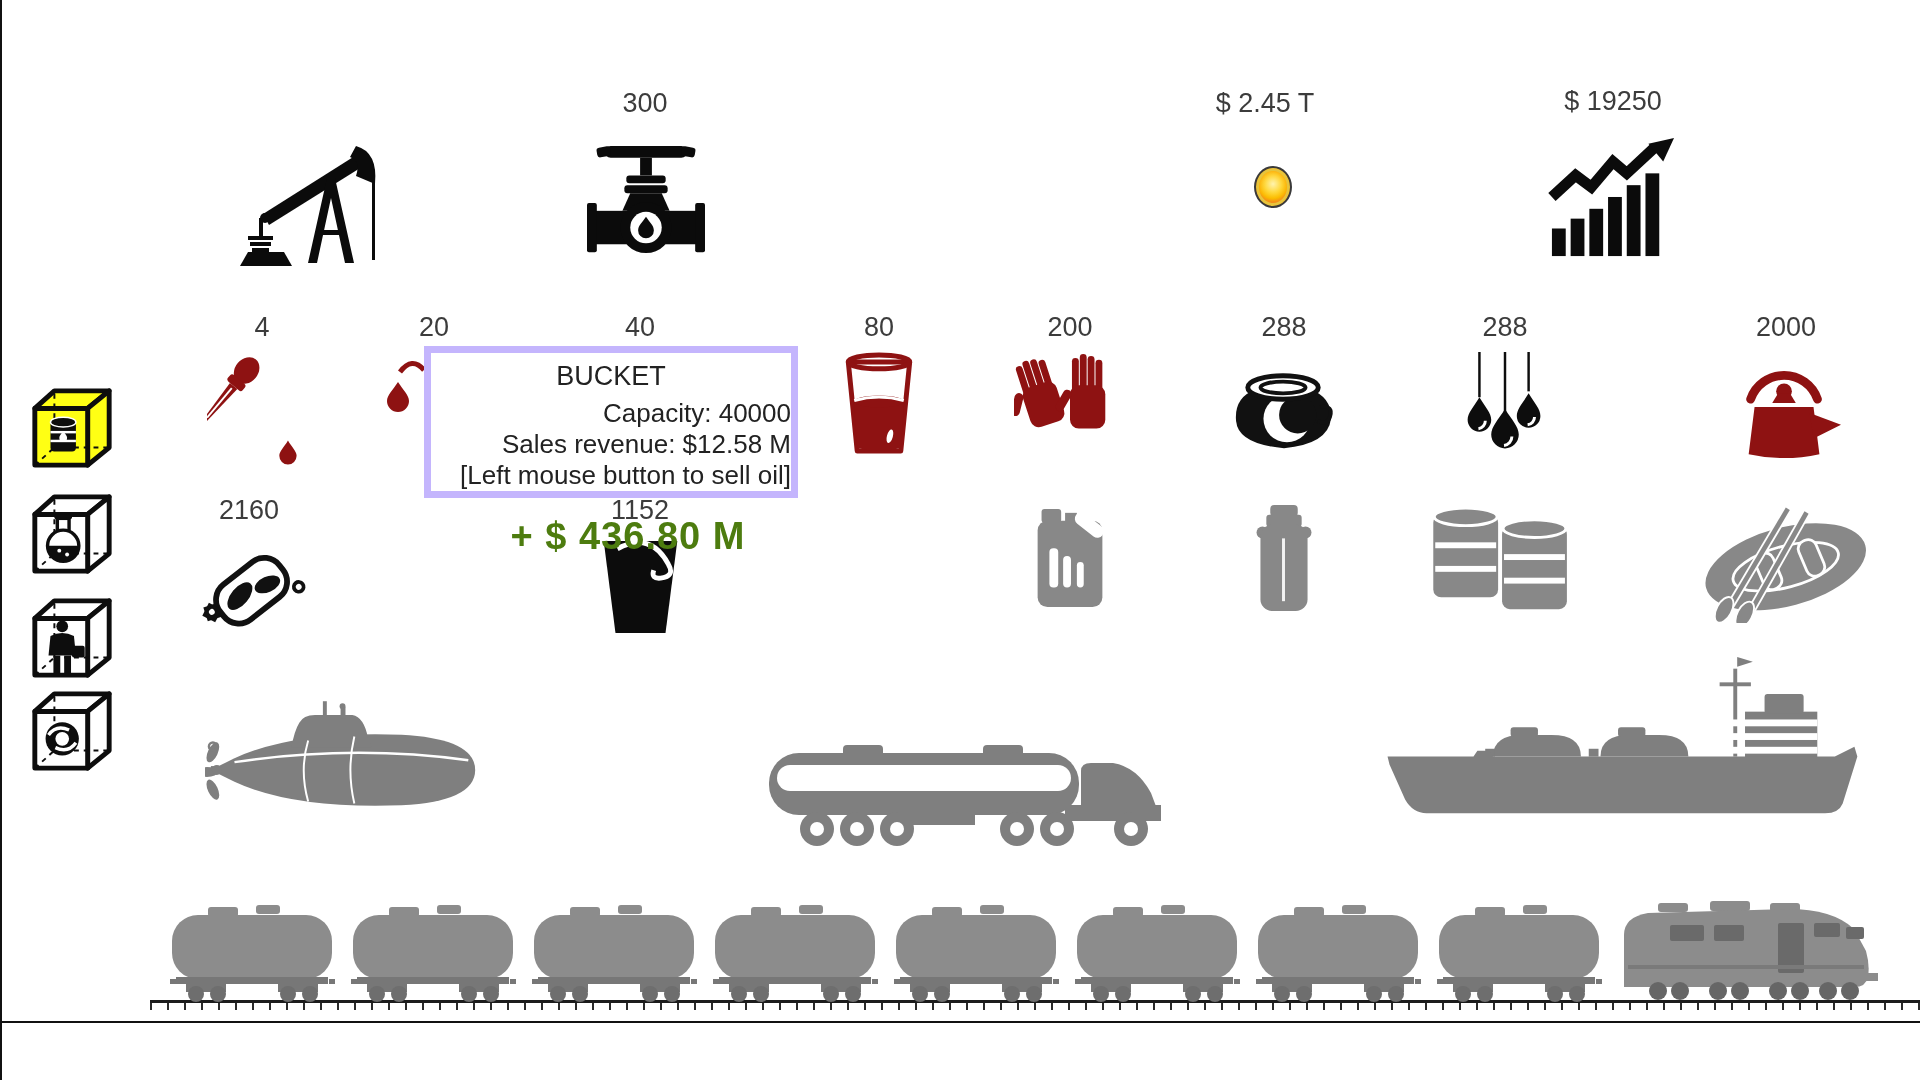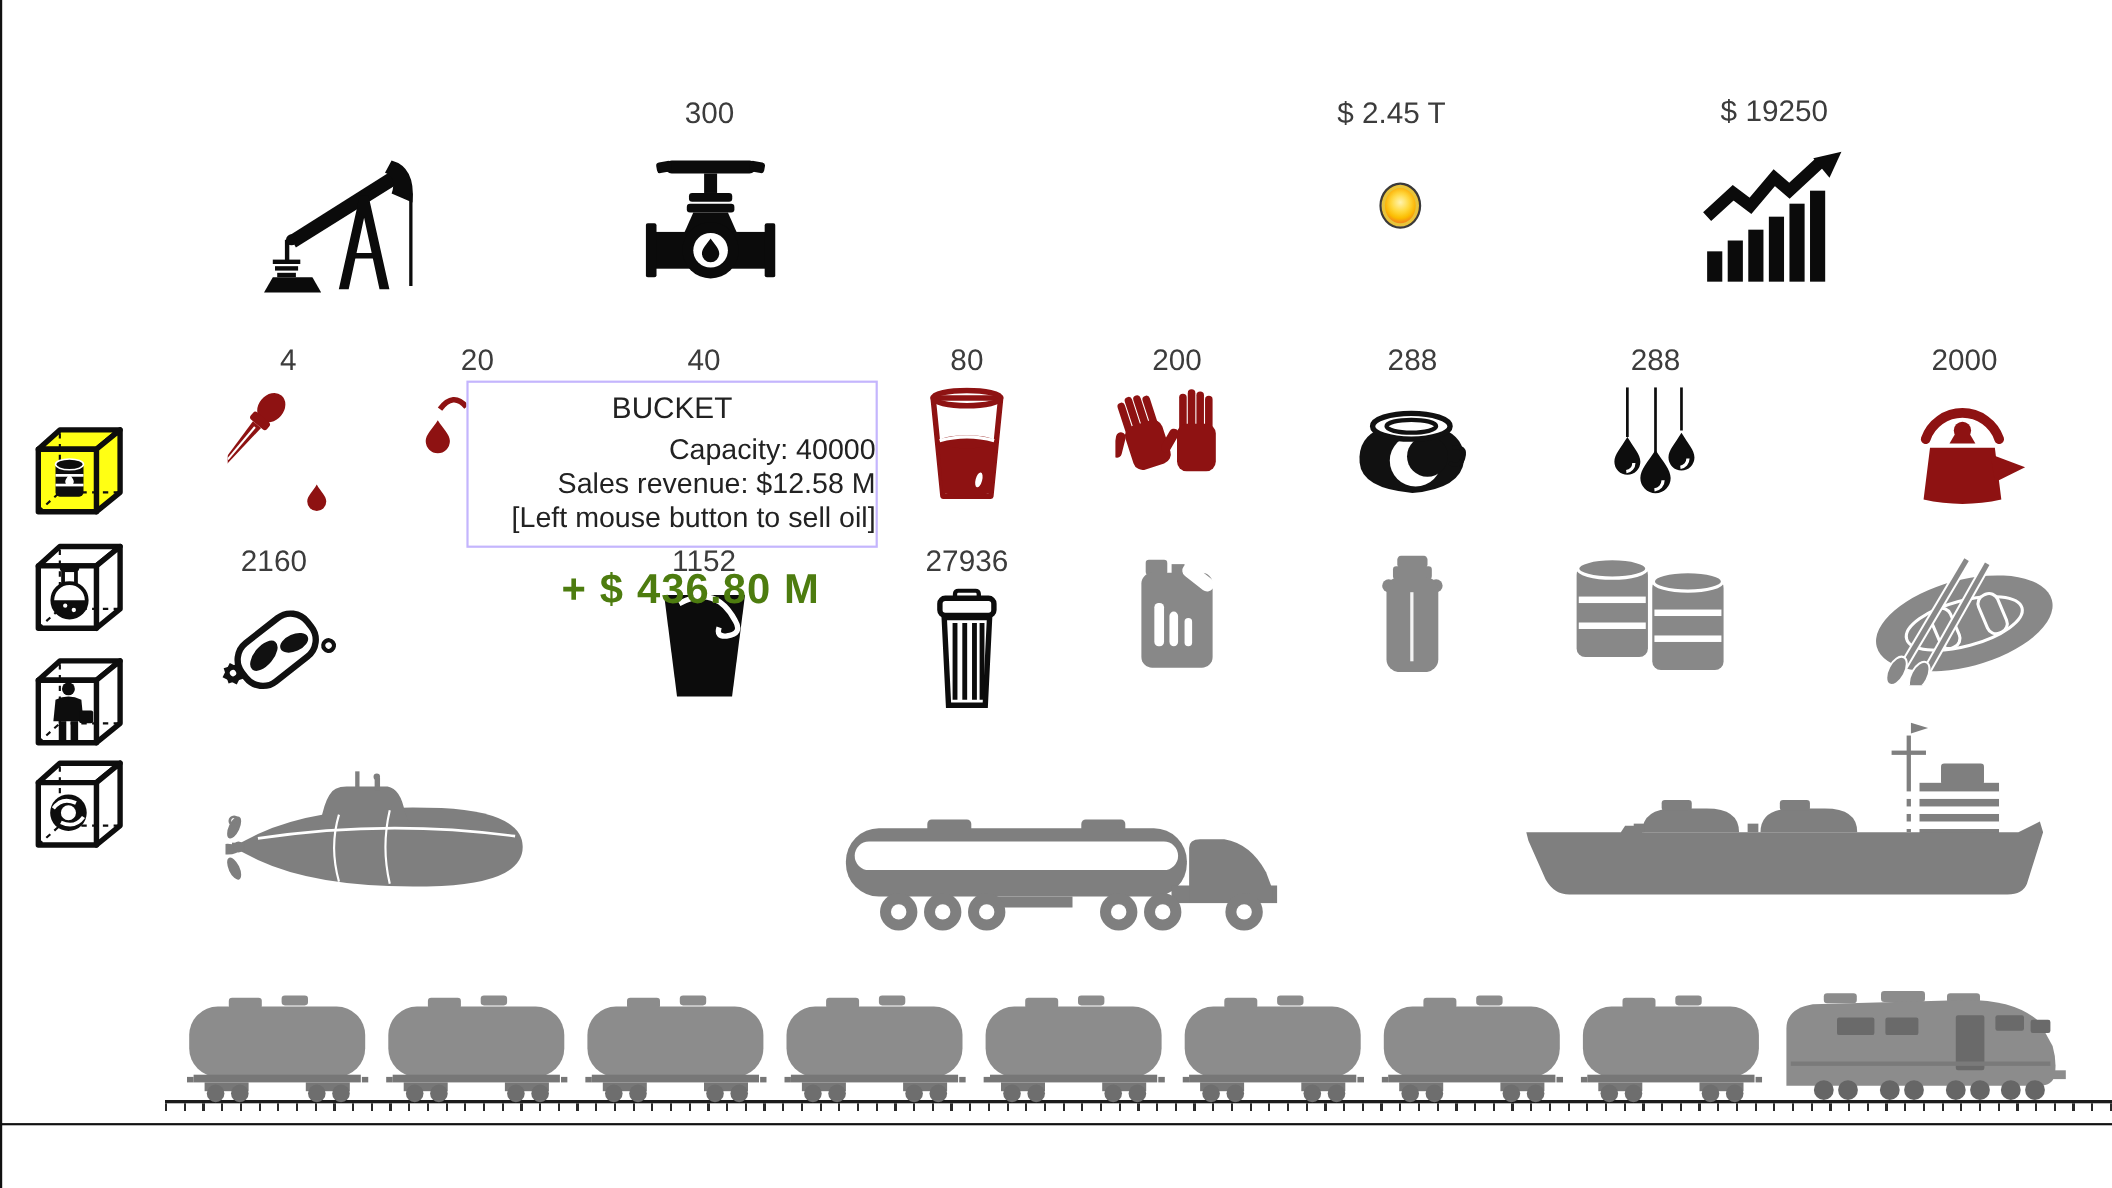--- a/index.html
+++ b/index.html
@@ -5,21 +5,21 @@
   html,body{margin:0;padding:0;background:#fff;}
   .stage{position:relative;width:1920px;height:1080px;background:#ffffff;overflow:hidden;
          font-family:"Liberation Sans",sans-serif;}
   .frame-left{position:absolute;left:0;top:0;width:2px;height:1080px;background:#111;}
   .frame-bottom{position:absolute;left:0;top:1021px;width:1920px;height:2px;background:#111;}
   .count{font-size:27px;color:#3c3c3c;text-align:center;line-height:30px;white-space:nowrap;}
   .moneylabel{position:absolute;font-size:27px;color:#3c3c3c;text-align:center;line-height:30px;}
   .item{position:absolute;display:flex;flex-direction:column;align-items:center;z-index:5;}
   .item svg{margin-top:10px;}
   .tooltip{position:absolute;left:424px;top:346px;width:374px;height:152px;background:#fff;
-           border:2px solid #c4b5fd;z-index:40;text-align:center;box-sizing:border-box;padding-top:8px;}
+           border:7px solid #c4b5fd;z-index:40;text-align:center;box-sizing:border-box;padding-top:8px;}
   .tt-title{font-size:27px;color:#222;margin-bottom:6px;}
   .tt-line{font-size:26px;color:#222;line-height:31px;text-align:right;}
   .gain{position:absolute;left:468px;top:515px;width:320px;text-align:center;z-index:20;
         font-size:38px;font-weight:bold;color:#4d7c0f;letter-spacing:1px;white-space:nowrap;}
   .cube{position:absolute;left:27px;width:90px;height:90px;z-index:6;}
   .vehicle{position:absolute;z-index:4;}
   .train{position:absolute;left:170px;top:903px;display:flex;gap:16px;z-index:4;}
   .track{position:absolute;left:150px;top:1000px;width:1770px;height:7px;border-top:3px solid #1c1c1c;
          background-image:repeating-linear-gradient(90deg,#2a2a2a 0 2px,transparent 2px 17px);}
   .coin{position:absolute;left:1254px;top:166px;width:34px;height:38px;border-radius:50%;
@@ -286,34 +286,20 @@
 
 
   <div class="item" style="left:570px;top:495px;width:140px">
     <div class="count">1152</div>
     <svg width="95" height="104" viewBox="0 0 95 106">
       <polygon points="10,6 85,6 73,100 22,100" fill="#0c0c0c"></polygon>
       <path d="M24,14 Q58,-4 76,30 Q83,42 68,44 Q58,45 61,36" stroke="#fff" stroke-width="5" fill="none"></path>
     </svg>
   </div>
 
-  <div class="item" style="left:809px;top:495px;width:140px">
-    <div class="count">27936</div>
-    <svg width="62" height="110" viewBox="0 0 62 112">
-      <rect x="20" y="2" width="22" height="10" rx="3" fill="#fff" stroke="#0c0c0c" stroke-width="4"></rect>
-      <rect x="6" y="9" width="50" height="16" rx="5" fill="#fff" stroke="#0c0c0c" stroke-width="5"></rect>
-      <path d="M10,27 L52,27 L48,108 L14,108 Z" fill="#fff" stroke="#0c0c0c" stroke-width="5"></path>
-      <g stroke="#0c0c0c" stroke-width="4.5">
-        <line x1="20" y1="32" x2="20" y2="103"></line>
-        <line x1="29" y1="32" x2="29" y2="103"></line>
-        <line x1="38" y1="32" x2="38" y2="103"></line>
-        <line x1="45" y1="32" x2="45" y2="103"></line>
-      </g>
-    </svg>
-  </div>
 
   <div class="item" style="left:1000px;top:495px;width:140px">
     <div class="count"></div>
     <svg width="74" height="104" viewBox="0 0 74 106">
       <g fill="#888">
         <rect x="8" y="4" width="20" height="14" rx="3"></rect>
         <rect x="32" y="8" width="12" height="10"></rect>
         <rect x="4" y="16" width="66" height="88" rx="10"></rect>
       </g>
       <rect x="40" y="14" width="34" height="13" rx="6.5" fill="#fff" transform="rotate(38 57 20)"></rect>

